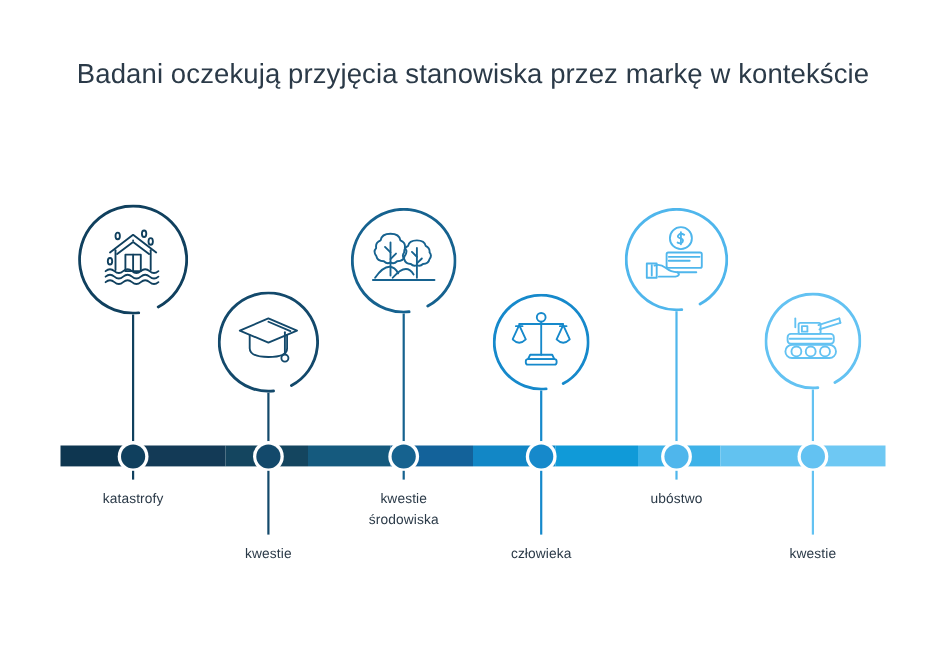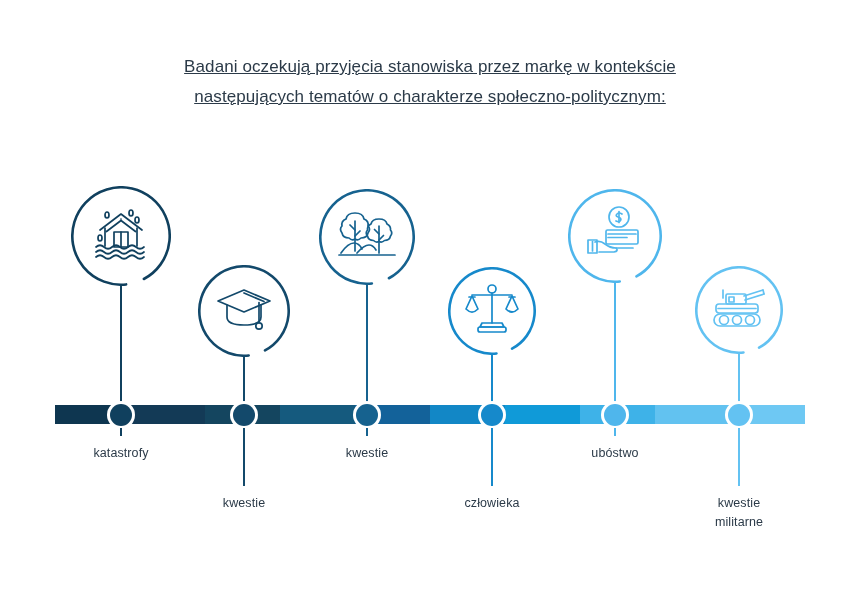--- a/index.html
+++ b/index.html
@@ -19,27 +19,26 @@
   
   #title-block {
     position: absolute;
     left: 0;
     top: 52px;
     width: 860px;
     text-align: center;
   }
   #title-block .title-line {
     display: block;
-    font-size: 17px;
+    font-size: 25px;
     line-height: 30px;
     font-weight: 400;
     letter-spacing: 0.1px;
     color: #2b3a48;
     white-space: nowrap;
-    text-decoration: underline;
   }
 
   
   #timeline {
     position: absolute;
     left: 0;
     top: 0;
     width: 720px;
     height: 600px;
   }
@@ -113,21 +112,20 @@
     white-space: nowrap;
     letter-spacing: 0.1px;
   }
   .caption .cline { display: block; }
 </style>
 </head>
 <body>
 
 <div id="title-block">
   <span class="title-line">Badani oczekują przyjęcia stanowiska przez markę w kontekście</span>
-  <span class="title-line">następujących tematów o charakterze społeczno-politycznym:</span>
 </div>
 
 <div id="timeline">
 
   <div id="bar">
       <div class="seg" style="background: rgb(14, 54, 80);"></div>
       <div class="seg" style="background: rgb(19, 58, 86);"></div>
       <div class="seg" style="background: rgb(20, 69, 95);"></div>
       <div class="seg" style="background: rgb(21, 90, 126);"></div>
       <div class="seg" style="background: rgb(19, 98, 154);"></div>
@@ -208,20 +206,21 @@
               <path stroke="#16628f" fill="none" stroke-width="1.7" stroke-linecap="round" stroke-linejoin="round" d="M4 46 q7 -10 13 -10 q5 0 8 6"></path>
               <path stroke="#16628f" fill="none" stroke-width="1.7" stroke-linecap="round" stroke-linejoin="round" d="M20 46 q7 -8 12 -8 q4 0 7 5"></path>
               <path stroke="#16628f" fill="none" stroke-width="1.7" stroke-linecap="round" stroke-linejoin="round" d="M2 48 L58 48"></path>
             </svg></div>
         </div>
         <div class="dot-halo" style="left: 353px; top: 400.5px; width: 28px; height: 28px;"></div>
         <div class="dot" style="left: 356px; top: 403.5px; width: 22px; height: 22px; background: rgb(22, 98, 143);"></div>
         <div class="downstem" style="left: 365.75px; top: 427.5px; height: 8.5px; background: rgb(22, 98, 143);"></div>
         <div class="caption" style="left: 277px; top: 444px; width: 180px; color: rgb(43, 58, 72);">
           <span class="cline">kwestie</span>
+          <span class="cline">środowiska</span>
         </div>
       </div>
       <div class="node">
         <div class="stem" style="left: 490.75px; top: 351px; height: 63.5px; background: rgb(22, 137, 203);"></div>
         <div class="bubble" style="left: 448px; top: 267px; width: 88px; height: 88px;">
           <div class="ring"><svg width="88" height="88" viewBox="0 0 88 88">
               <path d="M 48.46 86.47 A 42.7 42.7 0 1 1 64.05 81.70" fill="none" stroke="#1689cb" stroke-width="2.6" stroke-linecap="round"></path>
             </svg></div>
           <div class="icon-wrap"><svg width="54" height="56" viewBox="0 0 54 56">
               <circle stroke="#1689cb" fill="none" stroke-width="1.7" stroke-linecap="round" stroke-linejoin="round" cx="27" cy="8" r="4"></circle>
@@ -287,18 +286,17 @@
               <circle stroke="#63c2f2" fill="none" stroke-width="1.7" stroke-linecap="round" stroke-linejoin="round" cx="15" cy="36" r="4.5"></circle>
               <circle stroke="#63c2f2" fill="none" stroke-width="1.7" stroke-linecap="round" stroke-linejoin="round" cx="28" cy="36" r="4.5"></circle>
               <circle stroke="#63c2f2" fill="none" stroke-width="1.7" stroke-linecap="round" stroke-linejoin="round" cx="41" cy="36" r="4.5"></circle>
             </svg></div>
         </div>
         <div class="dot-halo" style="left: 725px; top: 400.5px; width: 28px; height: 28px;"></div>
         <div class="dot" style="left: 728px; top: 403.5px; width: 22px; height: 22px; background: rgb(99, 194, 242);"></div>
         <div class="downstem" style="left: 737.75px; top: 427.5px; height: 58.5px; background: rgb(99, 194, 242);"></div>
         <div class="caption" style="left: 649px; top: 494px; width: 180px; color: rgb(43, 58, 72);">
           <span class="cline">kwestie</span>
-          <span class="cline">militarne</span>
         </div>
       </div>
     </div>
 
 </div>
 
 </body></html>

